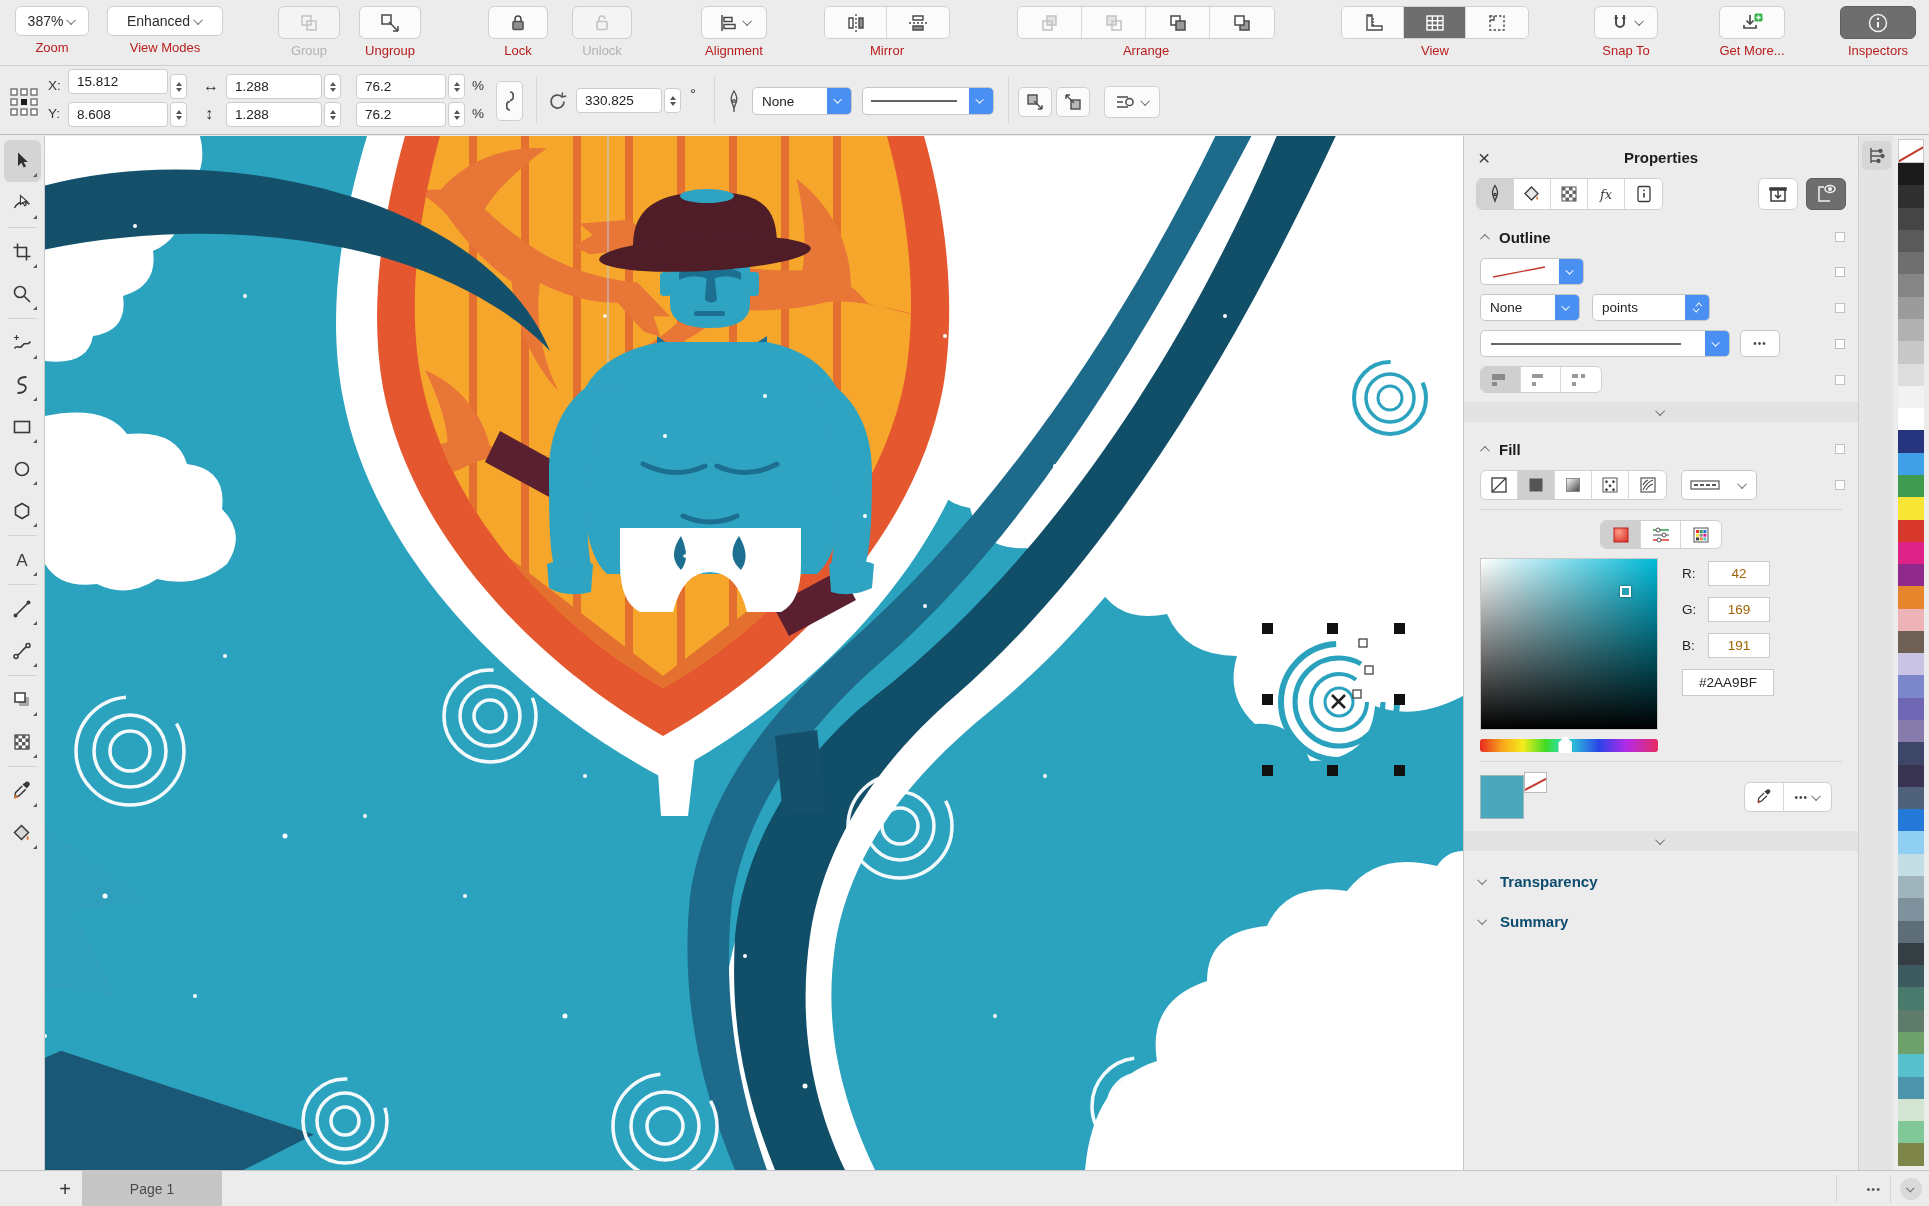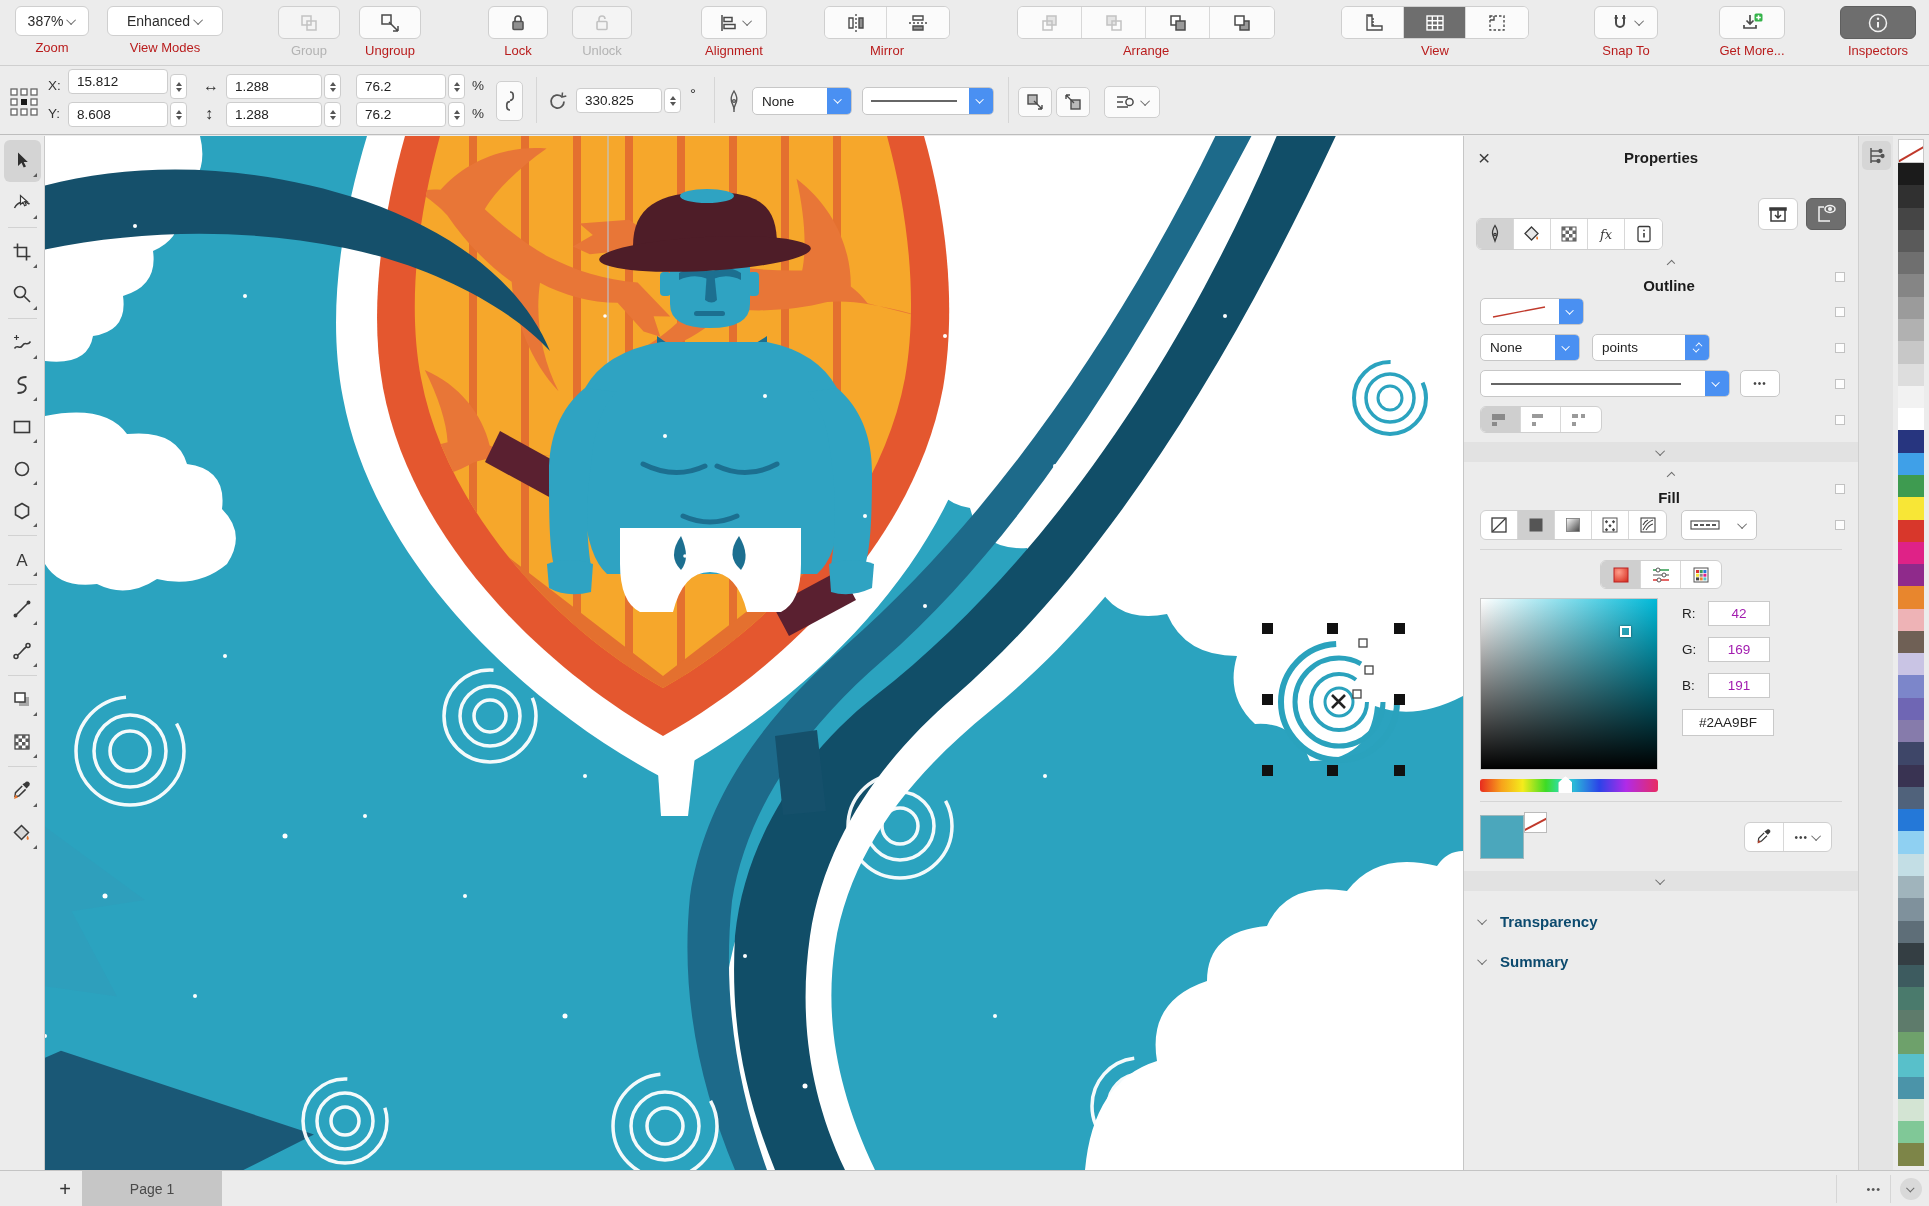--- a/index.html
+++ b/index.html
@@ -49,44 +49,44 @@
   .tool .fly{position:absolute;right:4px;bottom:5px;width:0;height:0;border-left:4px solid transparent;border-bottom:4px solid #5a5a5a;}
   .tdiv{width:29px;height:1px;background:#d2d2d2;margin:3px auto;}
   
   #canvas{position:absolute;left:45px;top:136px;width:1418px;height:1034px;background:#2ba3bf;overflow:hidden;}
   
   #panel{position:absolute;left:1463px;top:136px;width:395px;height:1034px;background:#ececec;border-left:1px solid #c6c6c6;}
   #panel-header{position:relative;height:42px;display:flex;align-items:center;}
   #panel-title{position:absolute;left:0;right:0;text-align:center;font-size:15px;font-weight:bold;color:#1d1d1d;}
   .closex{position:absolute;left:14px;font-size:21px;color:#3c3c3c;line-height:1;}
   .tabrow{display:flex;align-items:center;padding:0 12px 10px 12px;}
-  .tabseg{display:flex;border:1px solid #cfcfcf;border-radius:6px;overflow:hidden;background:#fff;height:32px;margin-top:40px;}
+  .tabseg{display:flex;border:1px solid #cfcfcf;border-radius:6px;overflow:hidden;background:#fff;height:32px;}
   .tabseg .tab{width:37px;display:flex;align-items:center;justify-content:center;border-right:1px solid #d8d8d8;background:#fff;}
   .tabseg .tab:last-child{border-right:none;}
   .tabseg .tab.active{background:#d2d2d2;}
   .minibtn{height:32px;border:1px solid #cfcfcf;border-radius:6px;background:#fff;display:flex;align-items:center;justify-content:center;padding:0 8px;}
   .minibtn.dark{background:#6e6e6e;border-color:#5e5e5e;}
   .prow{position:relative;display:flex;align-items:center;padding-left:16px;margin-bottom:9px;}
   .cb{position:absolute;right:13px;top:50%;transform:translateY(-50%);width:10px;height:10px;border:1px solid #c2c2c2;background:#fdfdfd;}
-  .sechead{position:relative;display:flex;align-items:center;gap:12px;padding-left:16px;height:34px;margin-bottom:4px;flex-direction:column;}
+  .sechead{position:relative;display:flex;align-items:center;gap:12px;padding-left:16px;height:34px;margin-bottom:4px;}
   .sechead .st{font-size:15px;font-weight:bold;color:#1b1b1b;}
   .wdd{height:27px;background:#fff;border:1px solid #c7c7c7;border-radius:5px;display:flex;align-items:center;overflow:hidden;}
   .wdd .val{font-size:13.5px;color:#222;padding-left:9px;flex:1;}
   .expbar{height:20px;background:#e2e2e2;display:flex;align-items:center;justify-content:center;margin:4px 0 10px 0;}
   .fillseg{display:flex;border:1px solid #cfcfcf;border-radius:6px;overflow:hidden;background:#fff;height:30px;}
   .fillseg .fs{width:37px;display:flex;align-items:center;justify-content:center;border-right:1px solid #d8d8d8;}
   .fillseg .fs:last-child{border-right:none;}
   .fillseg .fs.active{background:#cfcfcf;}
   .hdiv{height:1px;background:#d5d5d5;margin:4px 16px 10px 16px;}
   .svfield{position:relative;width:178px;height:172px;border:1px solid #c9c9c9;
     background:linear-gradient(to top,#000,rgba(0,0,0,0)),linear-gradient(to right,#fff,#00b9d8);}
   .svsel{position:absolute;left:79%;top:16%;width:11px;height:11px;border:2px solid #fff;box-shadow:0 0 2px rgba(0,0,0,.6);}
   .rgbrow{display:flex;align-items:center;margin-bottom:11px;}
   .rgbrow .lab{width:26px;font-size:13.5px;color:#222;}
-  .rgbrow .vfield{width:62px;height:25px;background:#fff;border:1px solid #c9c9c9;font-size:13.5px;color:#a21caf;
+  .rgbrow .vfield{width:62px;height:25px;background:#fff;border:1px solid #c9c9c9;font-size:13.5px;color:#a16207;
     display:flex;align-items:center;justify-content:center;}
   .hexfield{width:92px;height:27px;background:#fff;border:1px solid #c9c9c9;font-size:13.5px;color:#222;
     display:flex;align-items:center;justify-content:center;}
   .hue{position:relative;width:178px;height:13px;border-radius:3px;
     background:linear-gradient(to right,#e82b1f,#f7a21b 12%,#f4ec1c 24%,#3ddb25 37%,#2bdfd4 48%,#2b43e8 67%,#b02be8 82%,#e82b63 100%);}
   .huehandle{position:absolute;left:calc(48% - 7px);top:-3px;width:14px;height:17px;background:#fff;
     box-shadow:0 1px 2px rgba(0,0,0,.4);clip-path:polygon(50% 0,100% 38%,100% 100%,0 100%,0 38%);}
   .swatchbig{position:relative;width:44px;height:44px;border:1px solid #9fb7bb;}
   .swatchnone{position:absolute;left:43px;top:-4px;width:23px;height:21px;background:#fff;border:1px solid #bbb;overflow:hidden;}
   .swatchnone:after{content:"";position:absolute;left:-4px;top:9px;width:34px;height:1.6px;background:#c0392b;transform:rotate(-28deg);}

